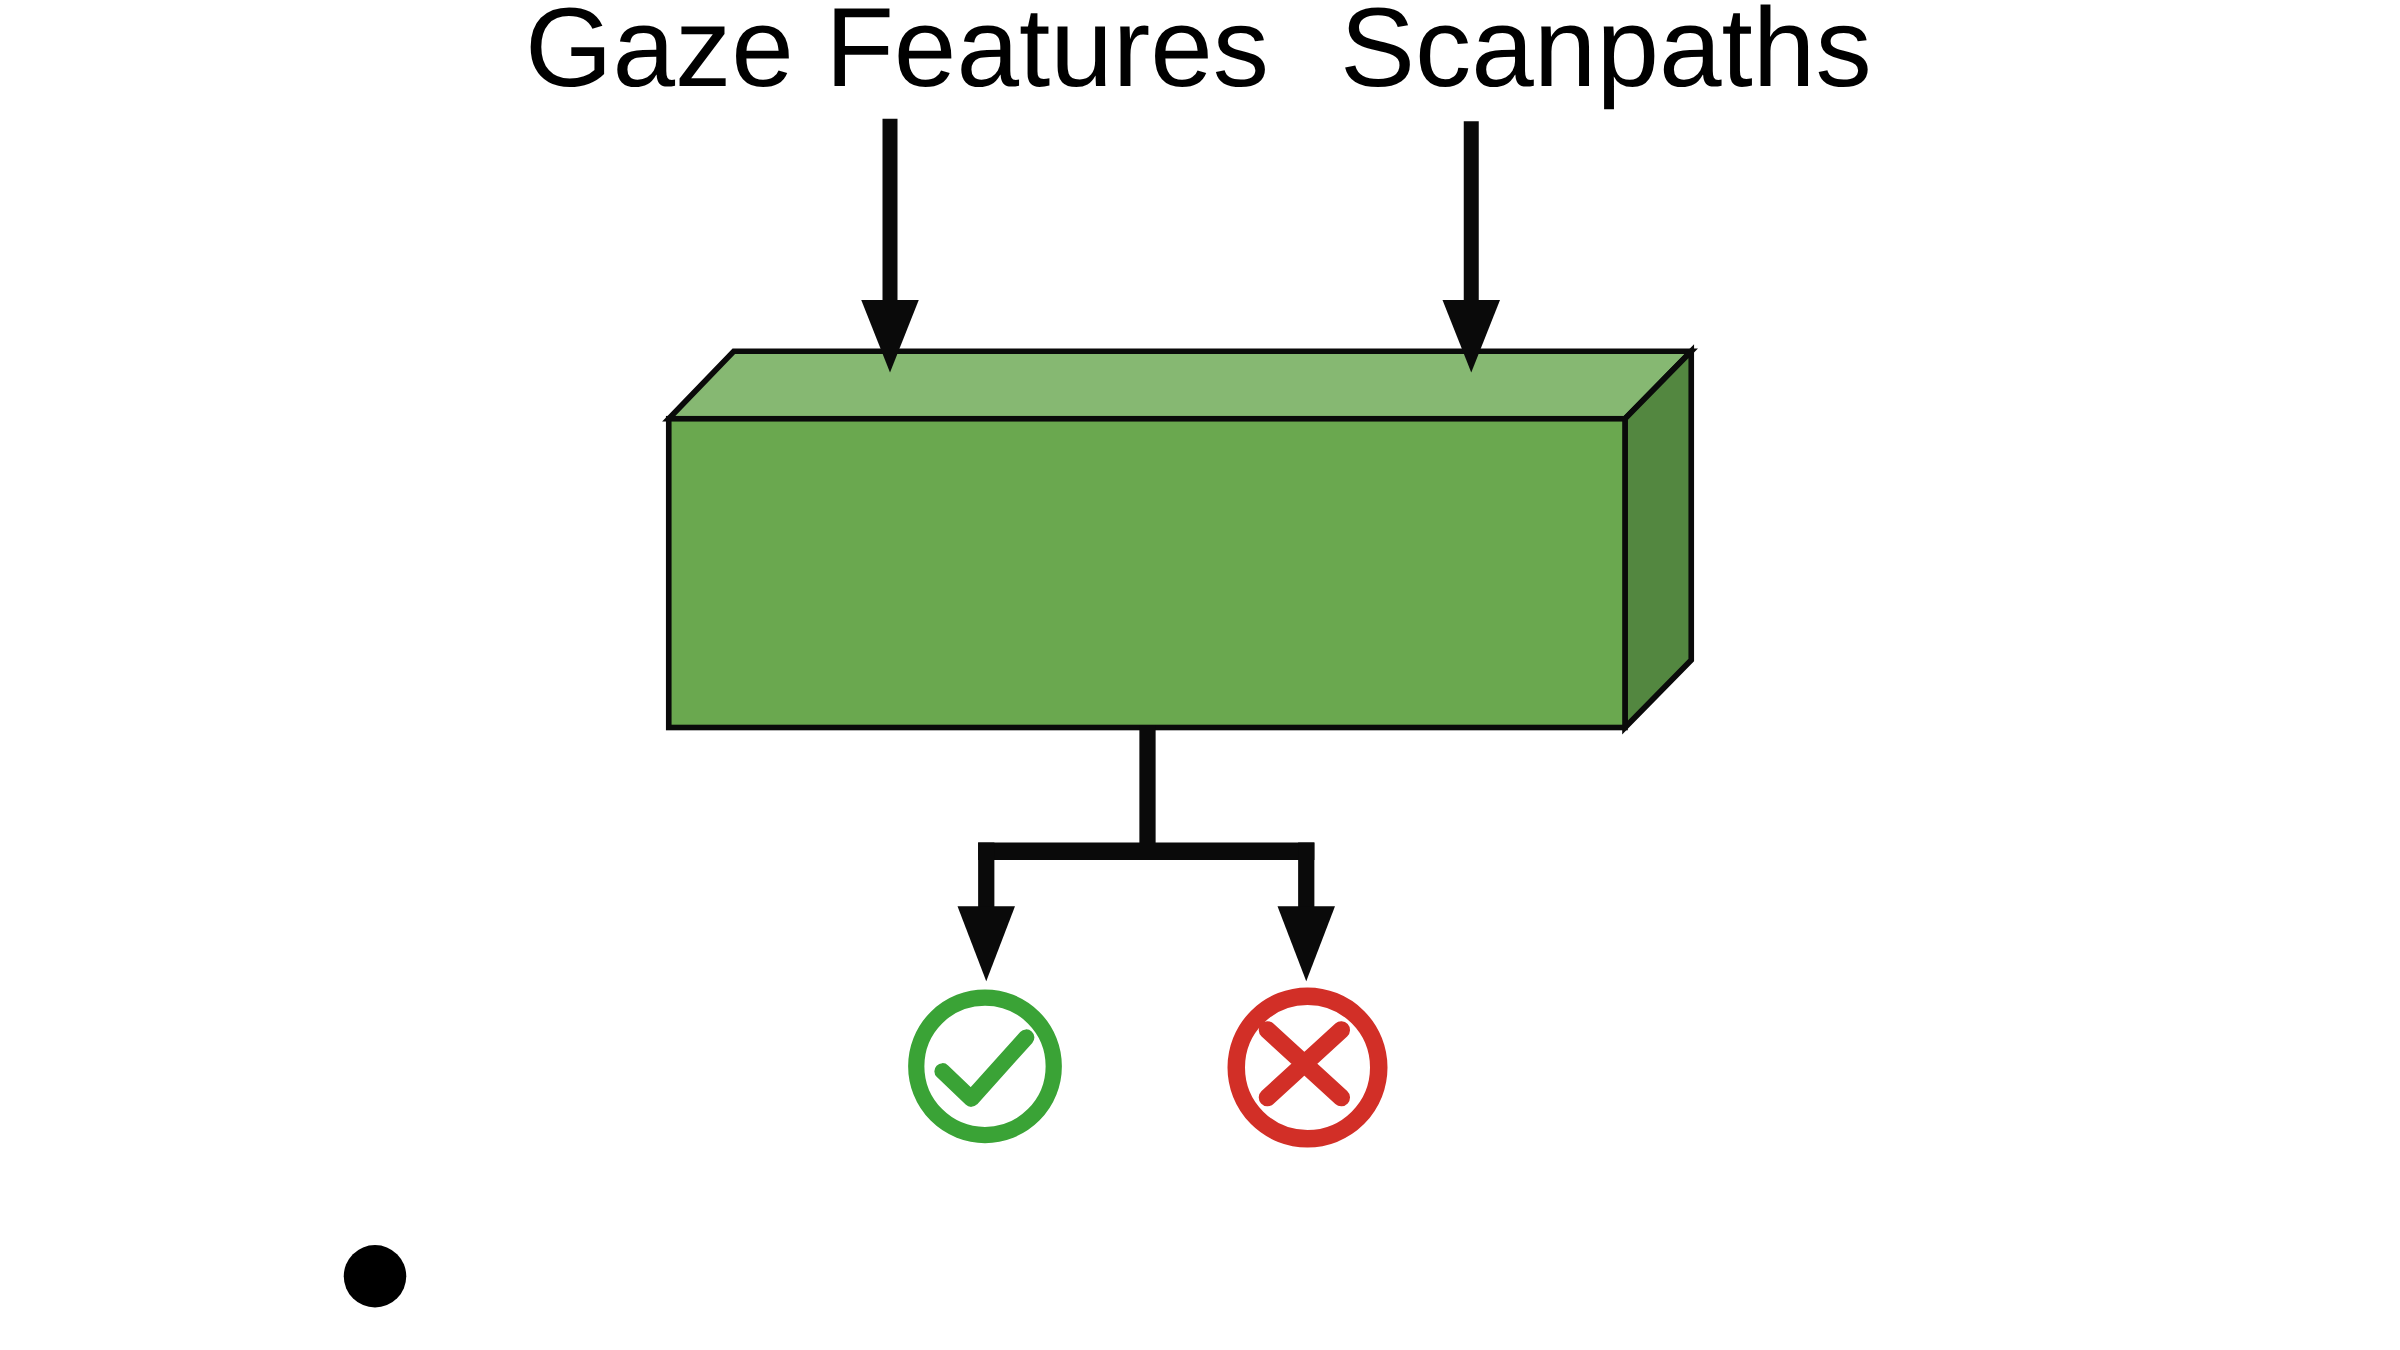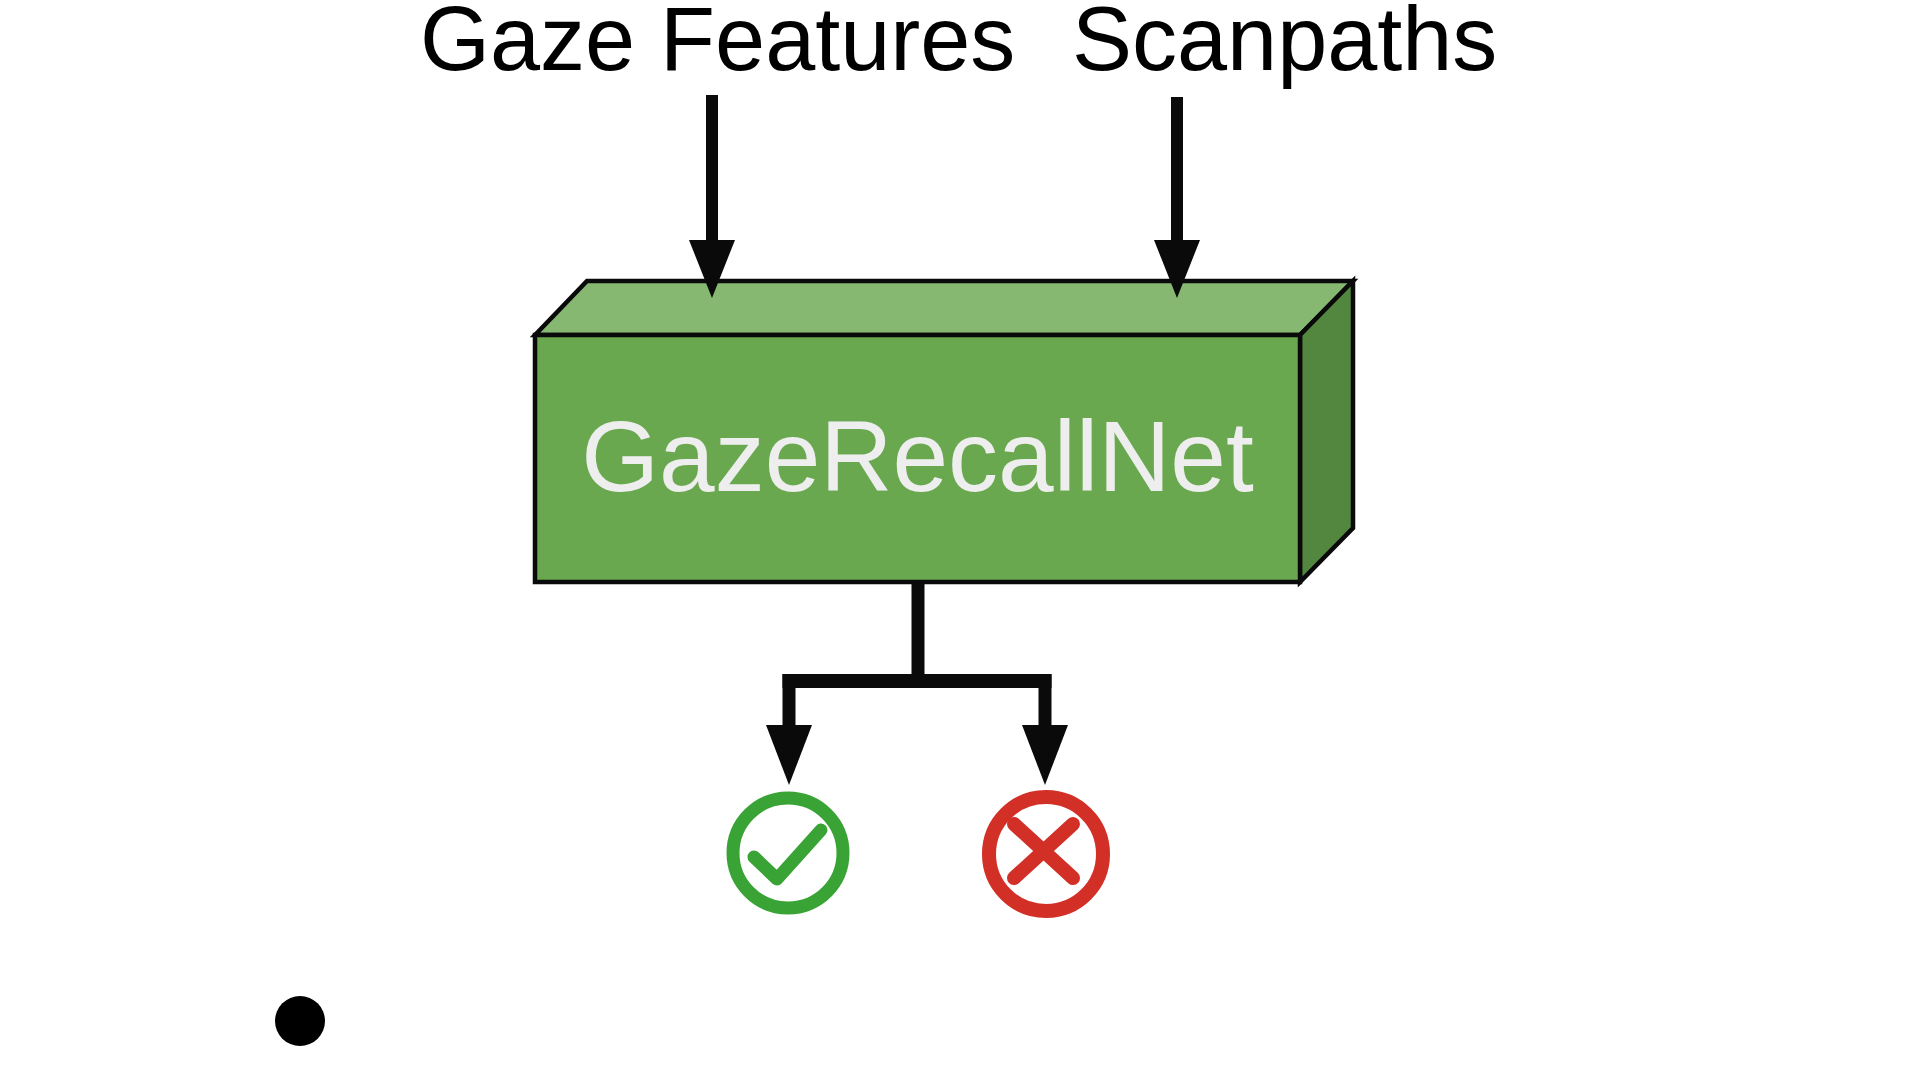--- a/index.html
+++ b/index.html
@@ -94,16 +94,15 @@
       <path d="M1014 824 L1073 878 M1073 824 L1014 878" fill="none" stroke-width="14" stroke-linecap="round" stroke="#d22f27"></path>
     </g>
 
     <circle cx="300" cy="1021" r="25" fill="#000000"></circle>
   </svg>
 
   <div class="label-top" style="left:420px; top:-6px;">Gaze Features</div>
 
   <div class="label-top" style="left:1072px; top:-6px;">Scanpaths</div>
 
-  <div id="model-box-label">GazeRecallNet</div>
 
 
 </div>
 
 </body></html>

